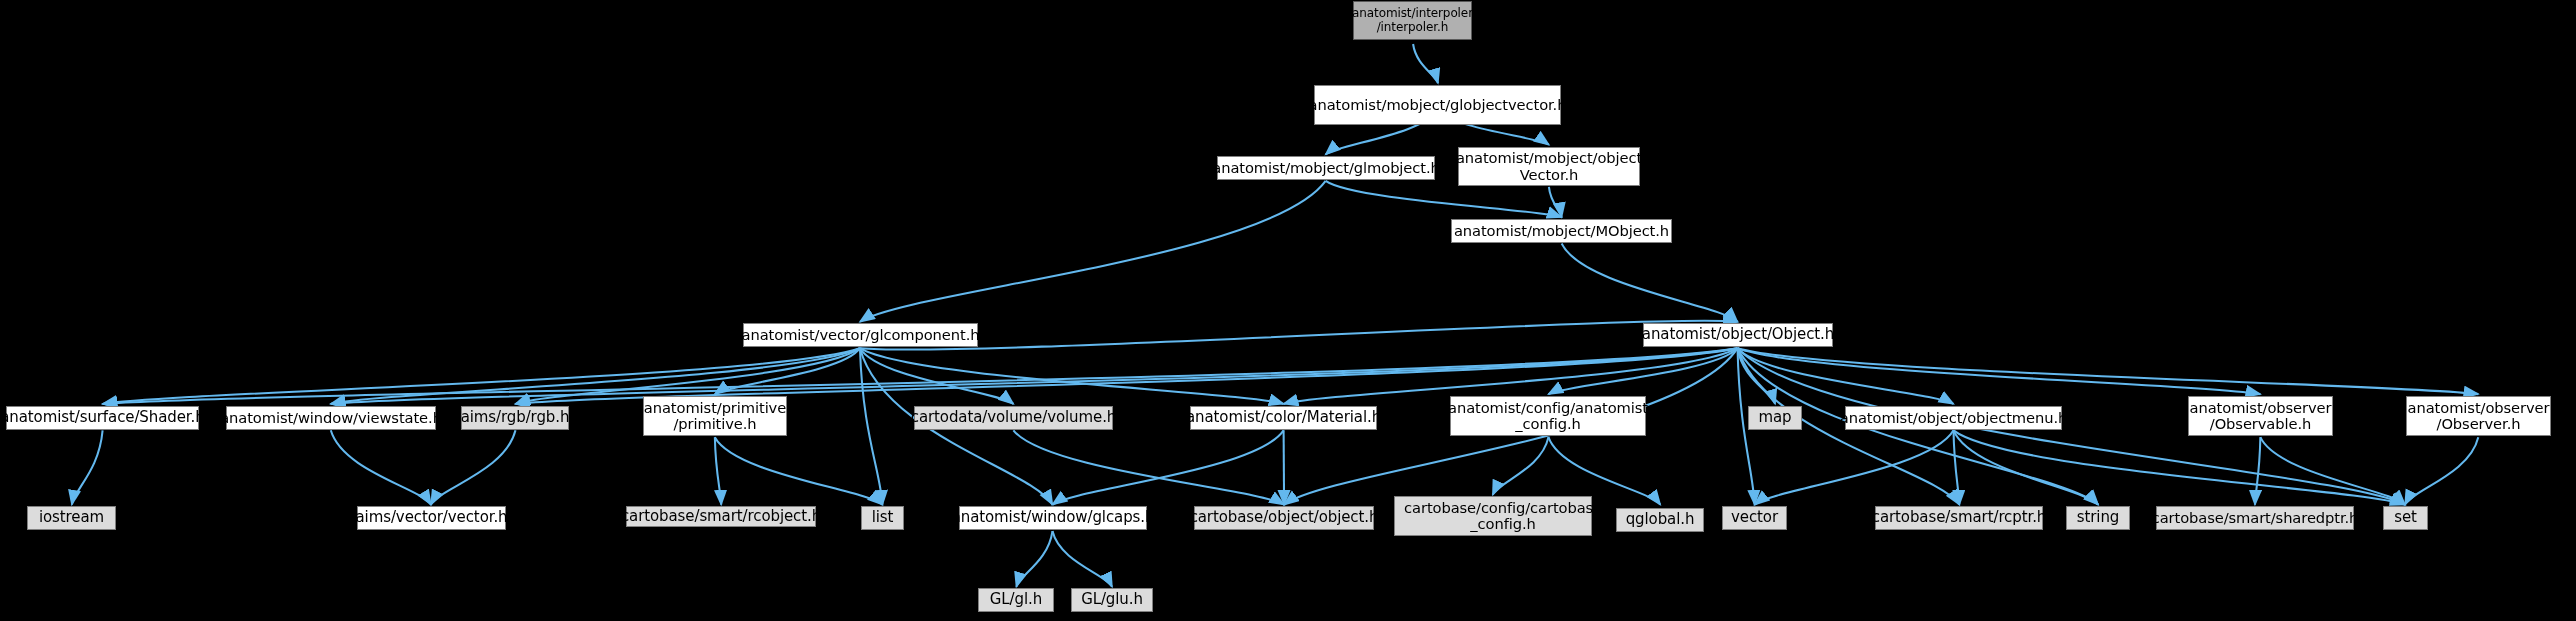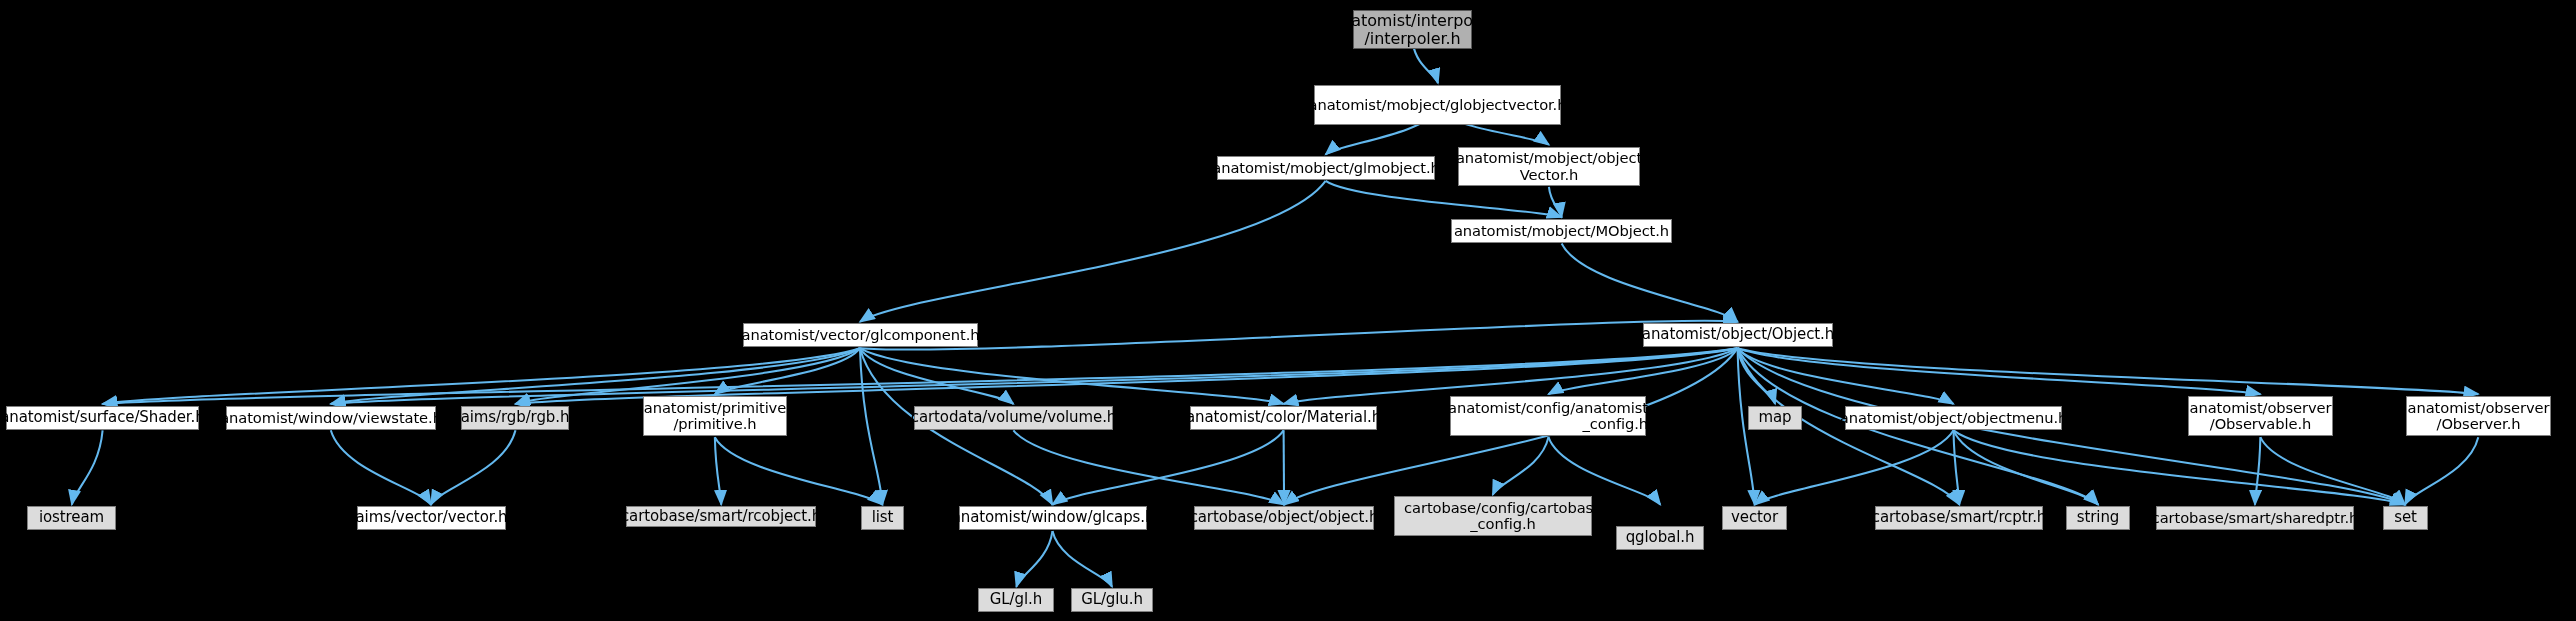--- a/index.html
+++ b/index.html
@@ -67,53 +67,53 @@
       <path d="M1999,440 C2016.76,481.8 2132.2,499.28 2147,516" fill="none" stroke="#63b8ee" stroke-width="2.1" marker-end="url(#ah)"></path>
       <path d="M1999,440 C1974.58,481.8 1815.85,499.28 1795.5,516" fill="none" stroke="#63b8ee" stroke-width="2.1" marker-end="url(#ah)"></path>
       <path d="M1999,440 C2054.44,481.8 2414.8,499.28 2461,516" fill="none" stroke="#63b8ee" stroke-width="2.1" marker-end="url(#ah)"></path>
       <path d="M2313,447 C2330.76,484.95 2446.2,500.82 2461,516" fill="none" stroke="#63b8ee" stroke-width="2.1" marker-end="url(#ah)"></path>
       <path d="M2313,447 C2312.34,484.95 2308.05,500.82 2307.5,516" fill="none" stroke="#63b8ee" stroke-width="2.1" marker-end="url(#ah)"></path>
       <path d="M2536,447 C2527,484.95 2468.5,500.82 2461,516" fill="none" stroke="#63b8ee" stroke-width="2.1" marker-end="url(#ah)"></path>
       <path d="M1077,543 C1072.56,574.35 1043.7,587.46 1040,600" fill="none" stroke="#63b8ee" stroke-width="2.1" marker-end="url(#ah)"></path>
       <path d="M1077,543 C1084.32,574.35 1131.9,587.46 1138,600" fill="none" stroke="#63b8ee" stroke-width="2.1" marker-end="url(#ah)"></path>
     </svg>
   <div id="nodes">
-      <div class="node root" style="left: 1353px; top: 10px; width: 119px; height: 39px; font-size: 16px;">anatomist/interpoler
+      <div class="node root" style="left: 1353px; top: 1px; width: 119px; height: 39px; font-size: 12px;">anatomist/interpoler
 /interpoler.h</div>
       <div class="node white" style="left: 1314px; top: 85px; width: 247px; height: 40px; font-size: 14.7px;">anatomist/mobject/globjectvector.h</div>
       <div class="node white" style="left: 1217px; top: 156px; width: 218px; height: 23.5px; font-size: 14.7px;">anatomist/mobject/glmobject.h</div>
       <div class="node white" style="left: 1458px; top: 147px; width: 182px; height: 39px; font-size: 14.7px;">anatomist/mobject/object
 Vector.h</div>
       <div class="node white" style="left: 1451px; top: 219px; width: 221px; height: 23.5px; font-size: 14.7px;">anatomist/mobject/MObject.h</div>
       <div class="node white" style="left: 743px; top: 323px; width: 235px; height: 23.5px; font-size: 14.7px;">anatomist/vector/glcomponent.h</div>
       <div class="node white" style="left: 1643px; top: 323px; width: 190px; height: 23.5px;">anatomist/object/Object.h</div>
       <div class="node white" style="left: 5.9px; top: 406px; width: 193px; height: 23.5px;">anatomist/surface/Shader.h</div>
       <div class="node white" style="left: 226px; top: 406px; width: 210px; height: 23.5px; font-size: 14.7px;">anatomist/window/viewstate.h</div>
       <div class="node gray" style="left: 461px; top: 406px; width: 108px; height: 23.5px;">aims/rgb/rgb.h</div>
       <div class="node white" style="left: 643px; top: 396px; width: 144px; height: 40px; font-size: 14.7px;">anatomist/primitive
 /primitive.h</div>
       <div class="node gray" style="left: 914px; top: 406px; width: 199px; height: 23.5px;">cartodata/volume/volume.h</div>
       <div class="node white" style="left: 1190px; top: 406px; width: 187px; height: 23.5px;">anatomist/color/Material.h</div>
-      <div class="node white" style="left: 1450px; top: 396px; width: 196px; height: 40px; font-size: 14.7px; text-align: right;">anatomist/config/anatomist
+      <div class="node white" style="left: 1450px; top: 396px; width: 196px; height: 40px; font-size: 14.7px;">anatomist/config/anatomist
 _config.h</div>
       <div class="node gray" style="left: 1748px; top: 406px; width: 54px; height: 23.5px;">map</div>
       <div class="node white" style="left: 1845px; top: 406px; width: 217px; height: 23.5px; font-size: 14.7px;">anatomist/object/objectmenu.h</div>
       <div class="node white" style="left: 2188px; top: 396px; width: 145px; height: 40px; font-size: 14.7px;">anatomist/observer
 /Observable.h</div>
       <div class="node white" style="left: 2406px; top: 396px; width: 145px; height: 40px; font-size: 14.7px;">anatomist/observer
 /Observer.h</div>
       <div class="node gray" style="left: 27px; top: 506px; width: 89px; height: 23.5px;">iostream</div>
       <div class="node white" style="left: 357px; top: 506px; width: 149px; height: 23.5px;">aims/vector/vector.h</div>
       <div class="node gray" style="left: 626px; top: 506px; width: 190px; height: 21px;">cartobase/smart/rcobject.h</div>
       <div class="node gray" style="left: 861px; top: 506px; width: 43px; height: 23.5px;">list</div>
       <div class="node white" style="left: 959px; top: 506px; width: 188px; height: 23.5px;">anatomist/window/glcaps.h</div>
       <div class="node gray" style="left: 1194px; top: 506px; width: 180px; height: 23.5px;">cartobase/object/object.h</div>
       <div class="node gray" style="left: 1394px; top: 496px; width: 198px; height: 40px; font-size: 14.7px; padding-left: 24px;">cartobase/config/cartobase
 _config.h</div>
-      <div class="node gray" style="left: 1616px; top: 526px; width: 88px; height: 23.5px;">qglobal.h</div>
+      <div class="node gray" style="left: 1616px; top: 508px; width: 88px; height: 23.5px;">qglobal.h</div>
       <div class="node gray" style="left: 1722px; top: 506px; width: 65px; height: 23.5px;">vector</div>
       <div class="node gray" style="left: 1875px; top: 506px; width: 168px; height: 23.5px;">cartobase/smart/rcptr.h</div>
       <div class="node gray" style="left: 2066px; top: 506px; width: 64px; height: 23.5px;">string</div>
       <div class="node gray" style="left: 2156px; top: 506px; width: 198px; height: 23.5px; font-size: 14.7px;">cartobase/smart/sharedptr.h</div>
       <div class="node gray" style="left: 2383px; top: 506px; width: 45px; height: 23.5px;">set</div>
       <div class="node gray" style="left: 978px; top: 588px; width: 76px; height: 23.5px;">GL/gl.h</div>
       <div class="node gray" style="left: 1071px; top: 588px; width: 82px; height: 23.5px;">GL/glu.h</div>
     </div>
 </div>
 

